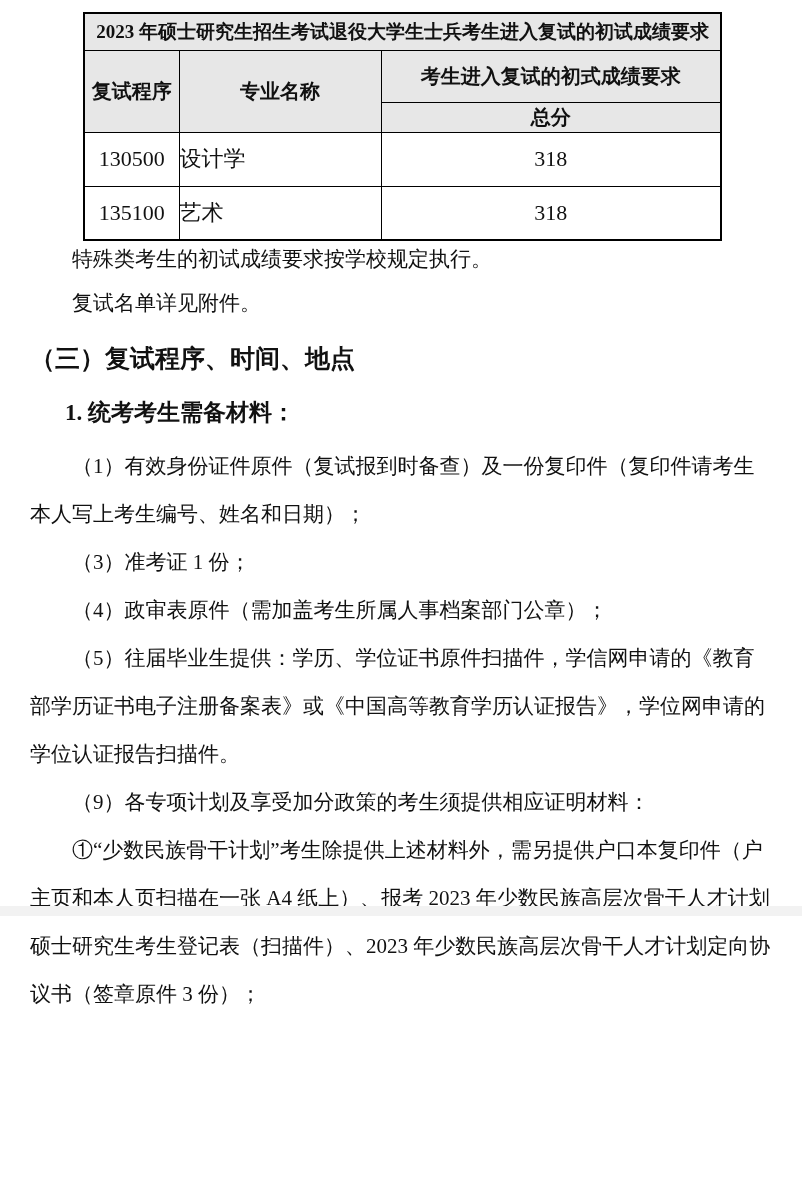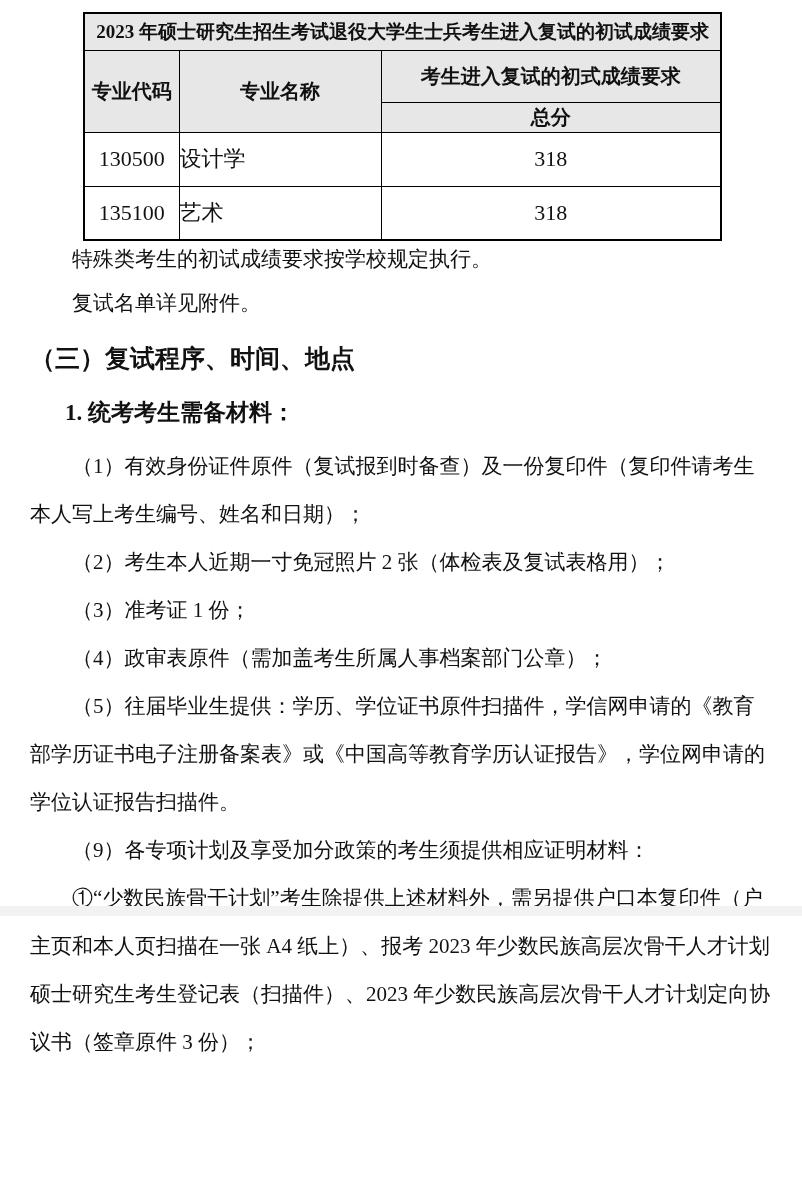--- a/index.html
+++ b/index.html
@@ -103,21 +103,21 @@
     <colgroup>
       <col style="width:95px">
       <col style="width:202px">
       <col style="width:340px">
     </colgroup>
     <tbody>
       <tr>
         <td class="tbl-title" colspan="3">2023 年硕士研究生招生考试退役大学生士兵考生进入复试的初试成绩要求</td>
       </tr>
       <tr>
-        <td class="hdr" rowspan="2">专业代码</td>
+        <td class="hdr" rowspan="2">复试程序</td>
         <td class="hdr" rowspan="2">专业名称</td>
         <td class="hdr hdr-req">考生进入复试的初式成绩要求</td>
       </tr>
       <tr>
         <td class="hdr hdr-total">总分</td>
       </tr>
       <tr>
         <td class="cell">130500</td>
         <td class="cell cell-name">设计学</td>
         <td class="cell">318</td>
@@ -133,21 +133,20 @@
   <p class="bodytext p-special">特殊类考生的初试成绩要求按学校规定执行。</p>
 
   <p class="bodytext p-note">复试名单详见附件。</p>
 
   <h2 class="sec-heading">（三）复试程序、时间、地点</h2>
 
   <h3 class="sec-subheading">1. 统考考生需备材料：</h3>
 
   <div class="materials">
     <p>（1）有效身份证件原件（复试报到时备查）及一份复印件（复印件请考生本人写上考生编号、姓名和日期）；</p>
-    <p>（2）考生本人近期一寸免冠照片 2 张（体检表及复试表格用）；</p>
     <p>（3）准考证 1 份；</p>
     <p>（4）政审表原件（需加盖考生所属人事档案部门公章）；</p>
     <p>（5）往届毕业生提供：学历、学位证书原件扫描件，学信网申请的《教育部学历证书电子注册备案表》或《中国高等教育学历认证报告》，学位网申请的学位认证报告扫描件。</p>
     <p>（9）各专项计划及享受加分政策的考生须提供相应证明材料：</p>
     <p>①“少数民族骨干计划”考生除提供上述材料外，需另提供户口本复印件（户主页和本人页扫描在一张 A4 纸上）、报考 2023 年少数民族高层次骨干人才计划硕士研究生考生登记表（扫描件）、2023 年少数民族高层次骨干人才计划定向协议书（签章原件 3 份）；</p>
   </div>
 
   <div class="bottom-shade"></div>
 </div>
 

